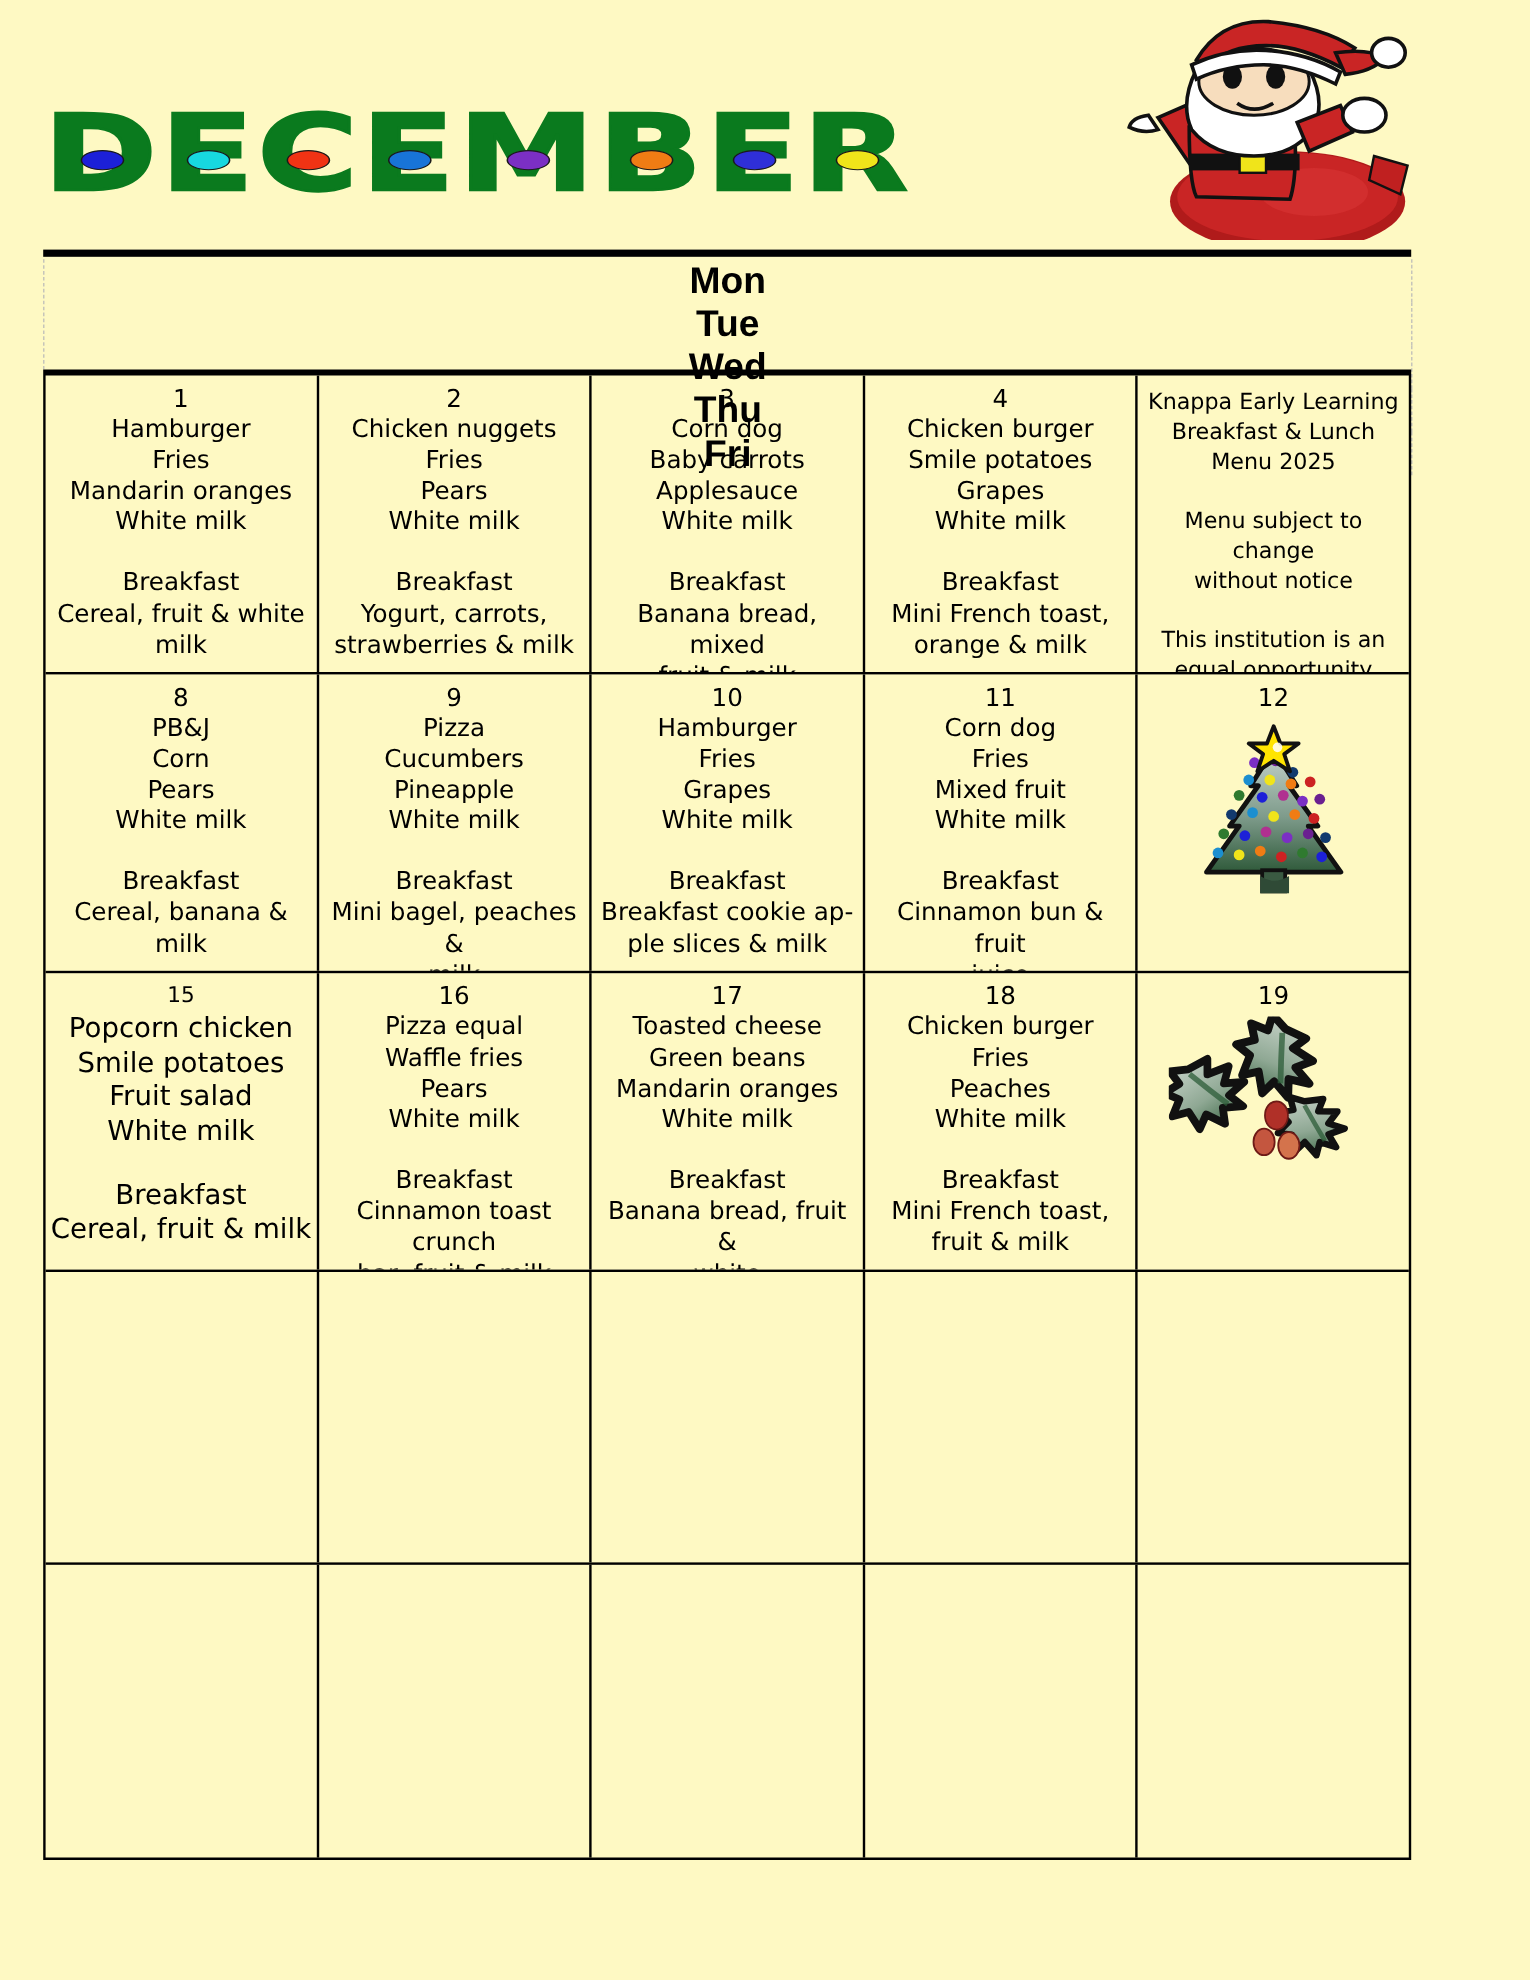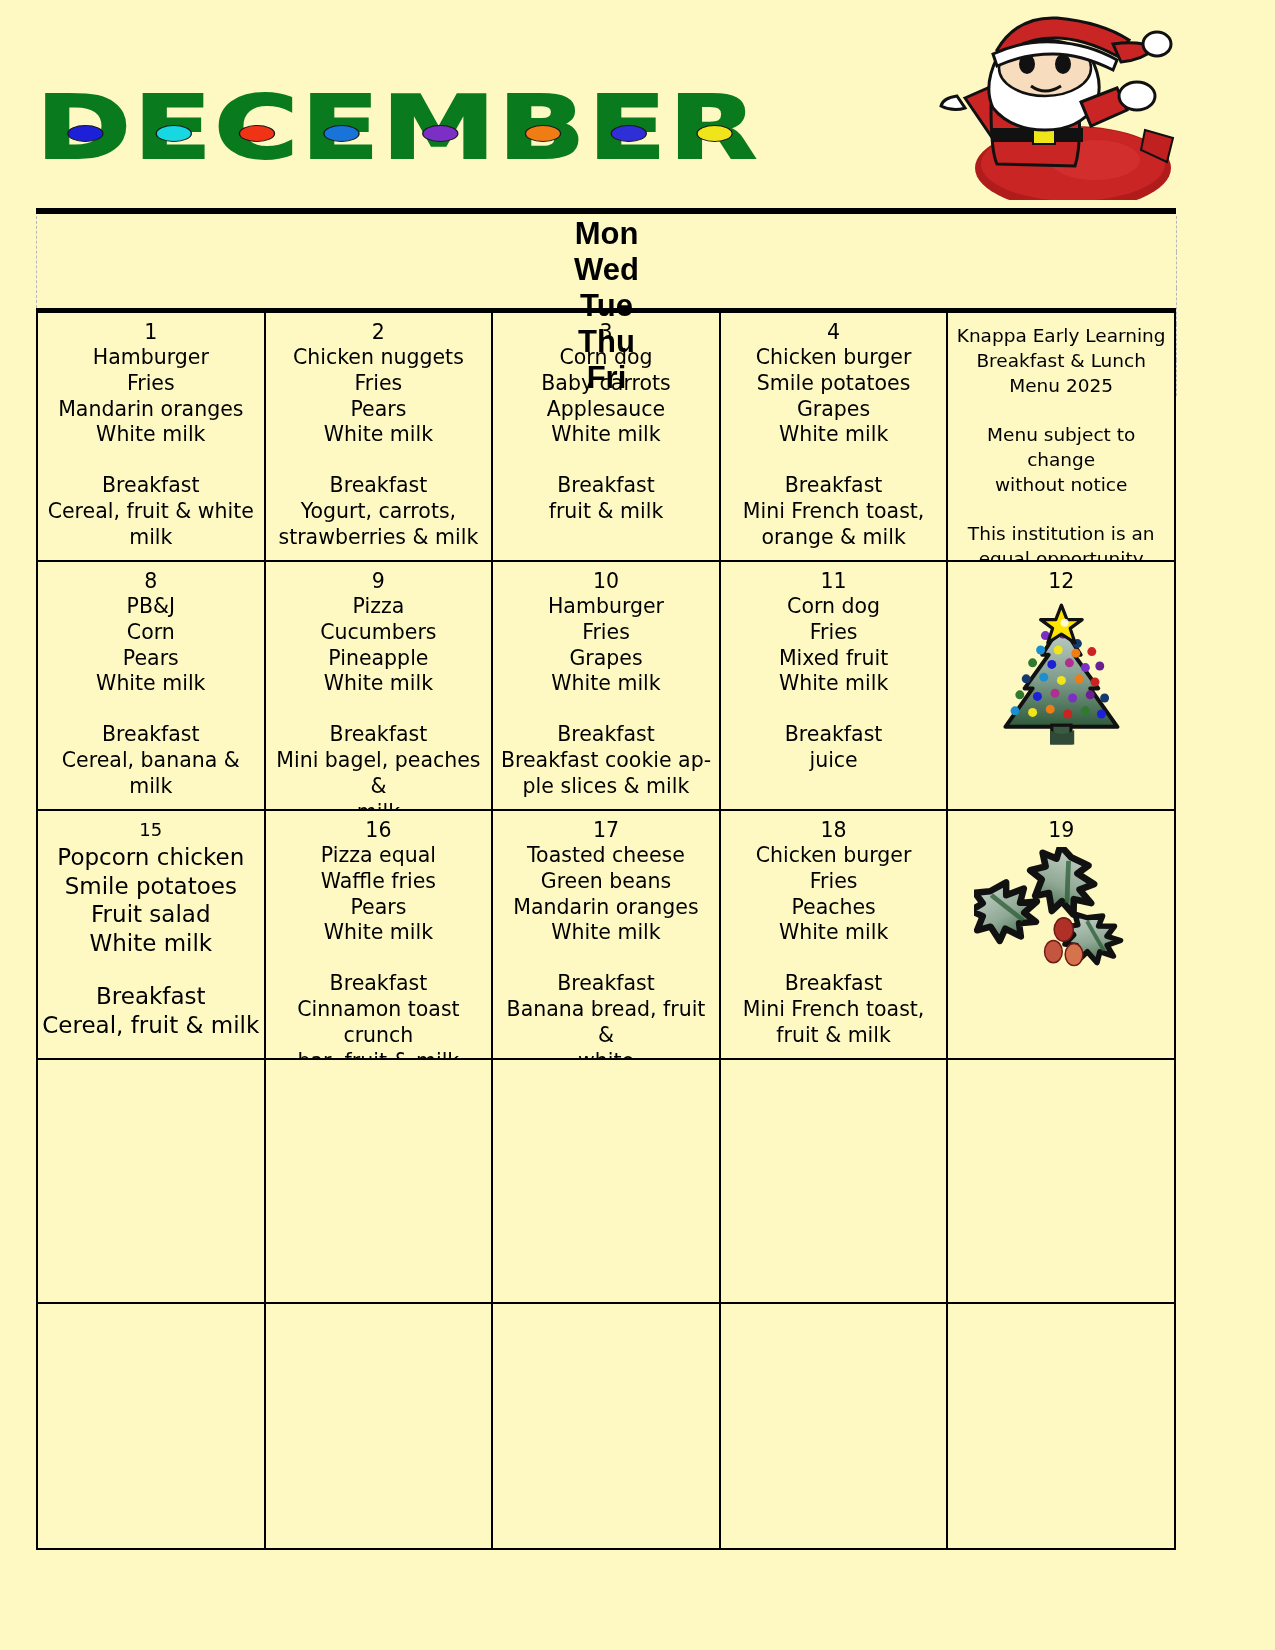--- a/index.html
+++ b/index.html
@@ -206,22 +206,22 @@
 
       <path d="M176 92 l36 -14 l10 22 l-36 16 Z" fill="#c92525" stroke="#111" stroke-width="3"></path>
       <ellipse cx="232" cy="86" rx="18" ry="14" fill="#fff" stroke="#111" stroke-width="3"></ellipse>
     </svg>
   </div>
 
   <div class="top-rule"></div>
 
   <div class="dayhead" id="dayhead">
       <div class="dh">Mon</div>
+      <div class="dh">Tue</div>
       <div class="dh">Wed</div>
-      <div class="dh">Tue</div>
       <div class="dh">Thu</div>
       <div class="dh">Fri</div>
     </div>
 
   <div class="grid" id="grid">
       <div class="row week">
         <div class="cell">
           <span class="dnum">1</span>
           <span class="line">Hamburger</span>
           <span class="line">Fries</span>
@@ -244,20 +244,21 @@
           <span class="line">strawberries &amp; milk</span>
         </div>
         <div class="cell">
           <span class="dnum">3</span>
           <span class="line">Corn dog</span>
           <span class="line">Baby carrots</span>
           <span class="line">Applesauce</span>
           <span class="line">White milk</span>
           <span class="gap"></span>
           <span class="line">Breakfast</span>
+          <span class="line">Banana bread, mixed</span>
           <span class="line">fruit &amp; milk</span>
         </div>
         <div class="cell">
           <span class="dnum">4</span>
           <span class="line">Chicken burger</span>
           <span class="line">Smile potatoes</span>
           <span class="line">Grapes</span>
           <span class="line">White milk</span>
           <span class="gap"></span>
           <span class="line">Breakfast</span>
@@ -310,20 +311,21 @@
           <span class="line">ple slices &amp; milk</span>
         </div>
         <div class="cell">
           <span class="dnum">11</span>
           <span class="line">Corn dog</span>
           <span class="line">Fries</span>
           <span class="line">Mixed fruit</span>
           <span class="line">White milk</span>
           <span class="gap"></span>
           <span class="line">Breakfast</span>
+          <span class="line">Cinnamon bun &amp; fruit</span>
           <span class="line">juice</span>
         </div>
         <div class="cell">
           <span class="dnum">12</span>
           <div class="art-wrap">
             <svg class="tree-svg" viewBox="0 0 175 200">
               <defs>
                 <linearGradient id="tg" x1="0" y1="0" x2="0" y2="1">
                   <stop offset="0%" stop-color="#c6d4cc"></stop>
                   <stop offset="55%" stop-color="#7e9b8b"></stop>

